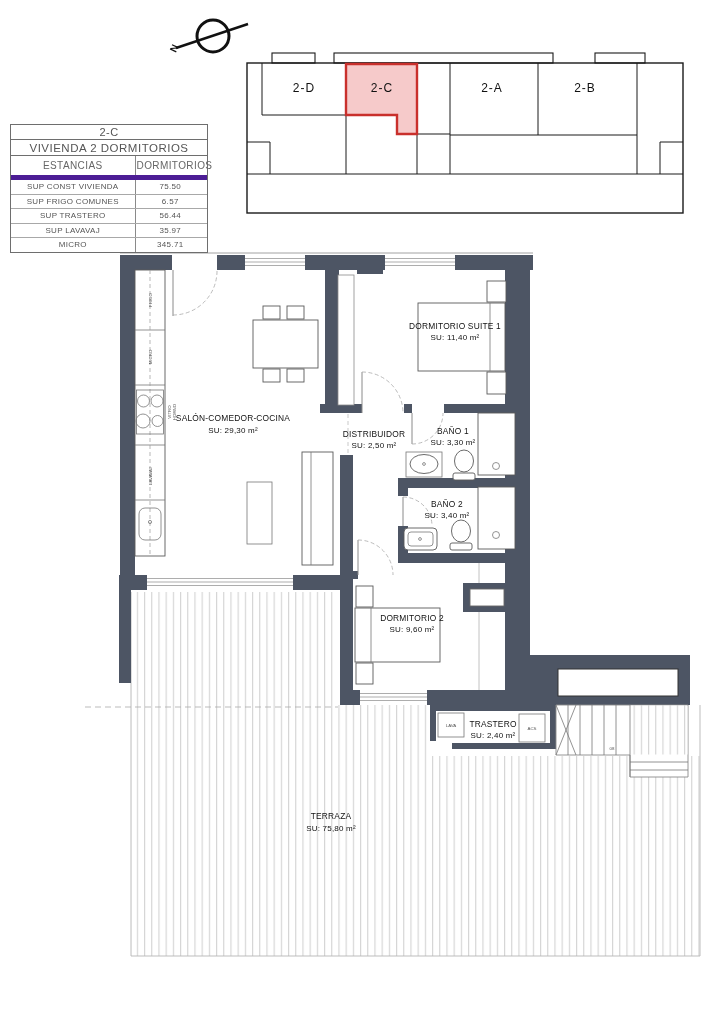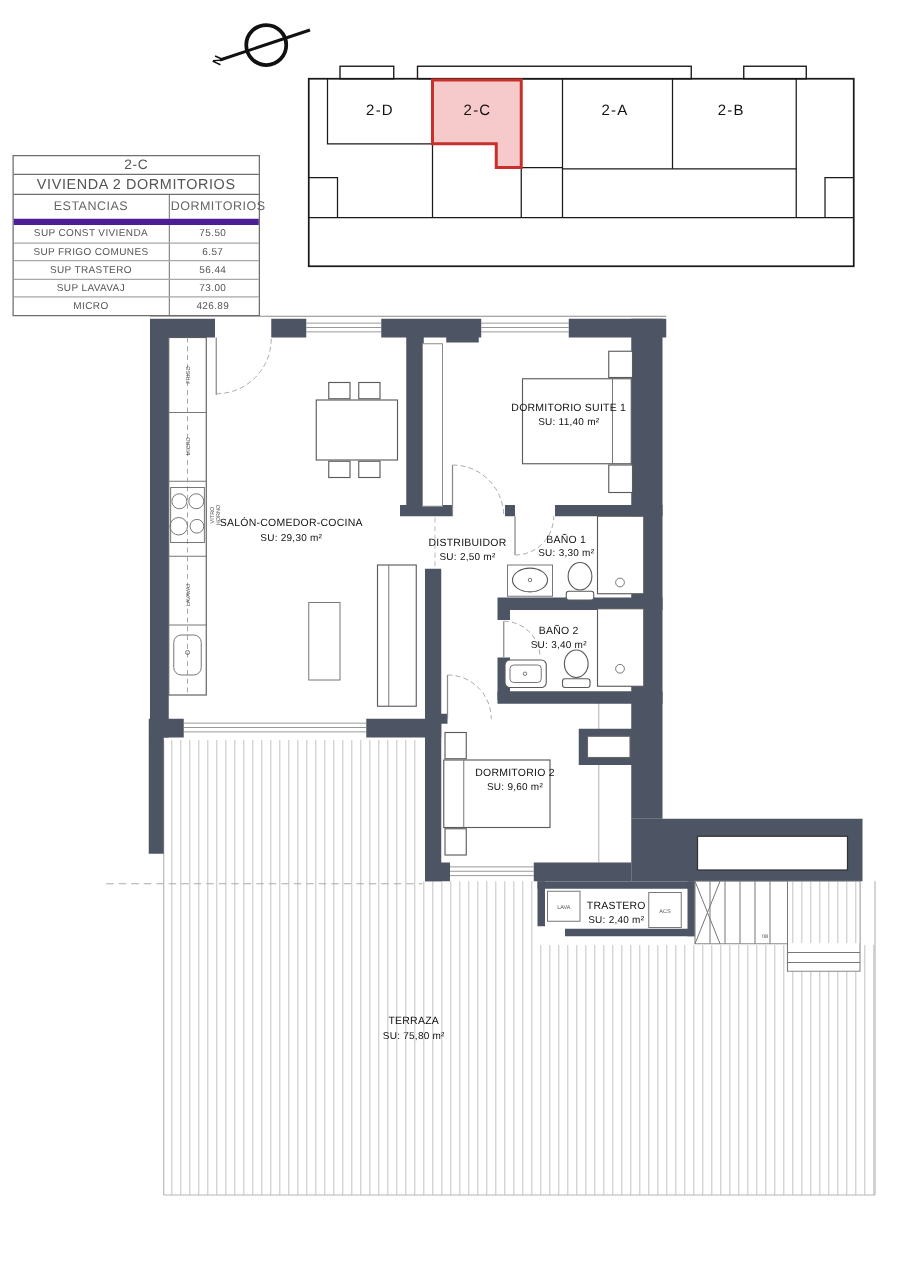--- a/index.html
+++ b/index.html
@@ -310,21 +310,21 @@
       <tr>
         <td class="lbl">SUP FRIGO COMUNES</td>
         <td class="val">6.57</td>
       </tr>
       <tr>
         <td class="lbl">SUP TRASTERO</td>
         <td class="val">56.44</td>
       </tr>
       <tr>
         <td class="lbl">SUP LAVAVAJ</td>
-        <td class="val">73.00</td>
+        <td class="val">35.97</td>
       </tr>
       <tr>
         <td class="lbl">MICRO</td>
-        <td class="val">426.89</td>
+        <td class="val">345.71</td>
       </tr>
     </tbody>
   </table>
 </div>
 
 </body></html>

